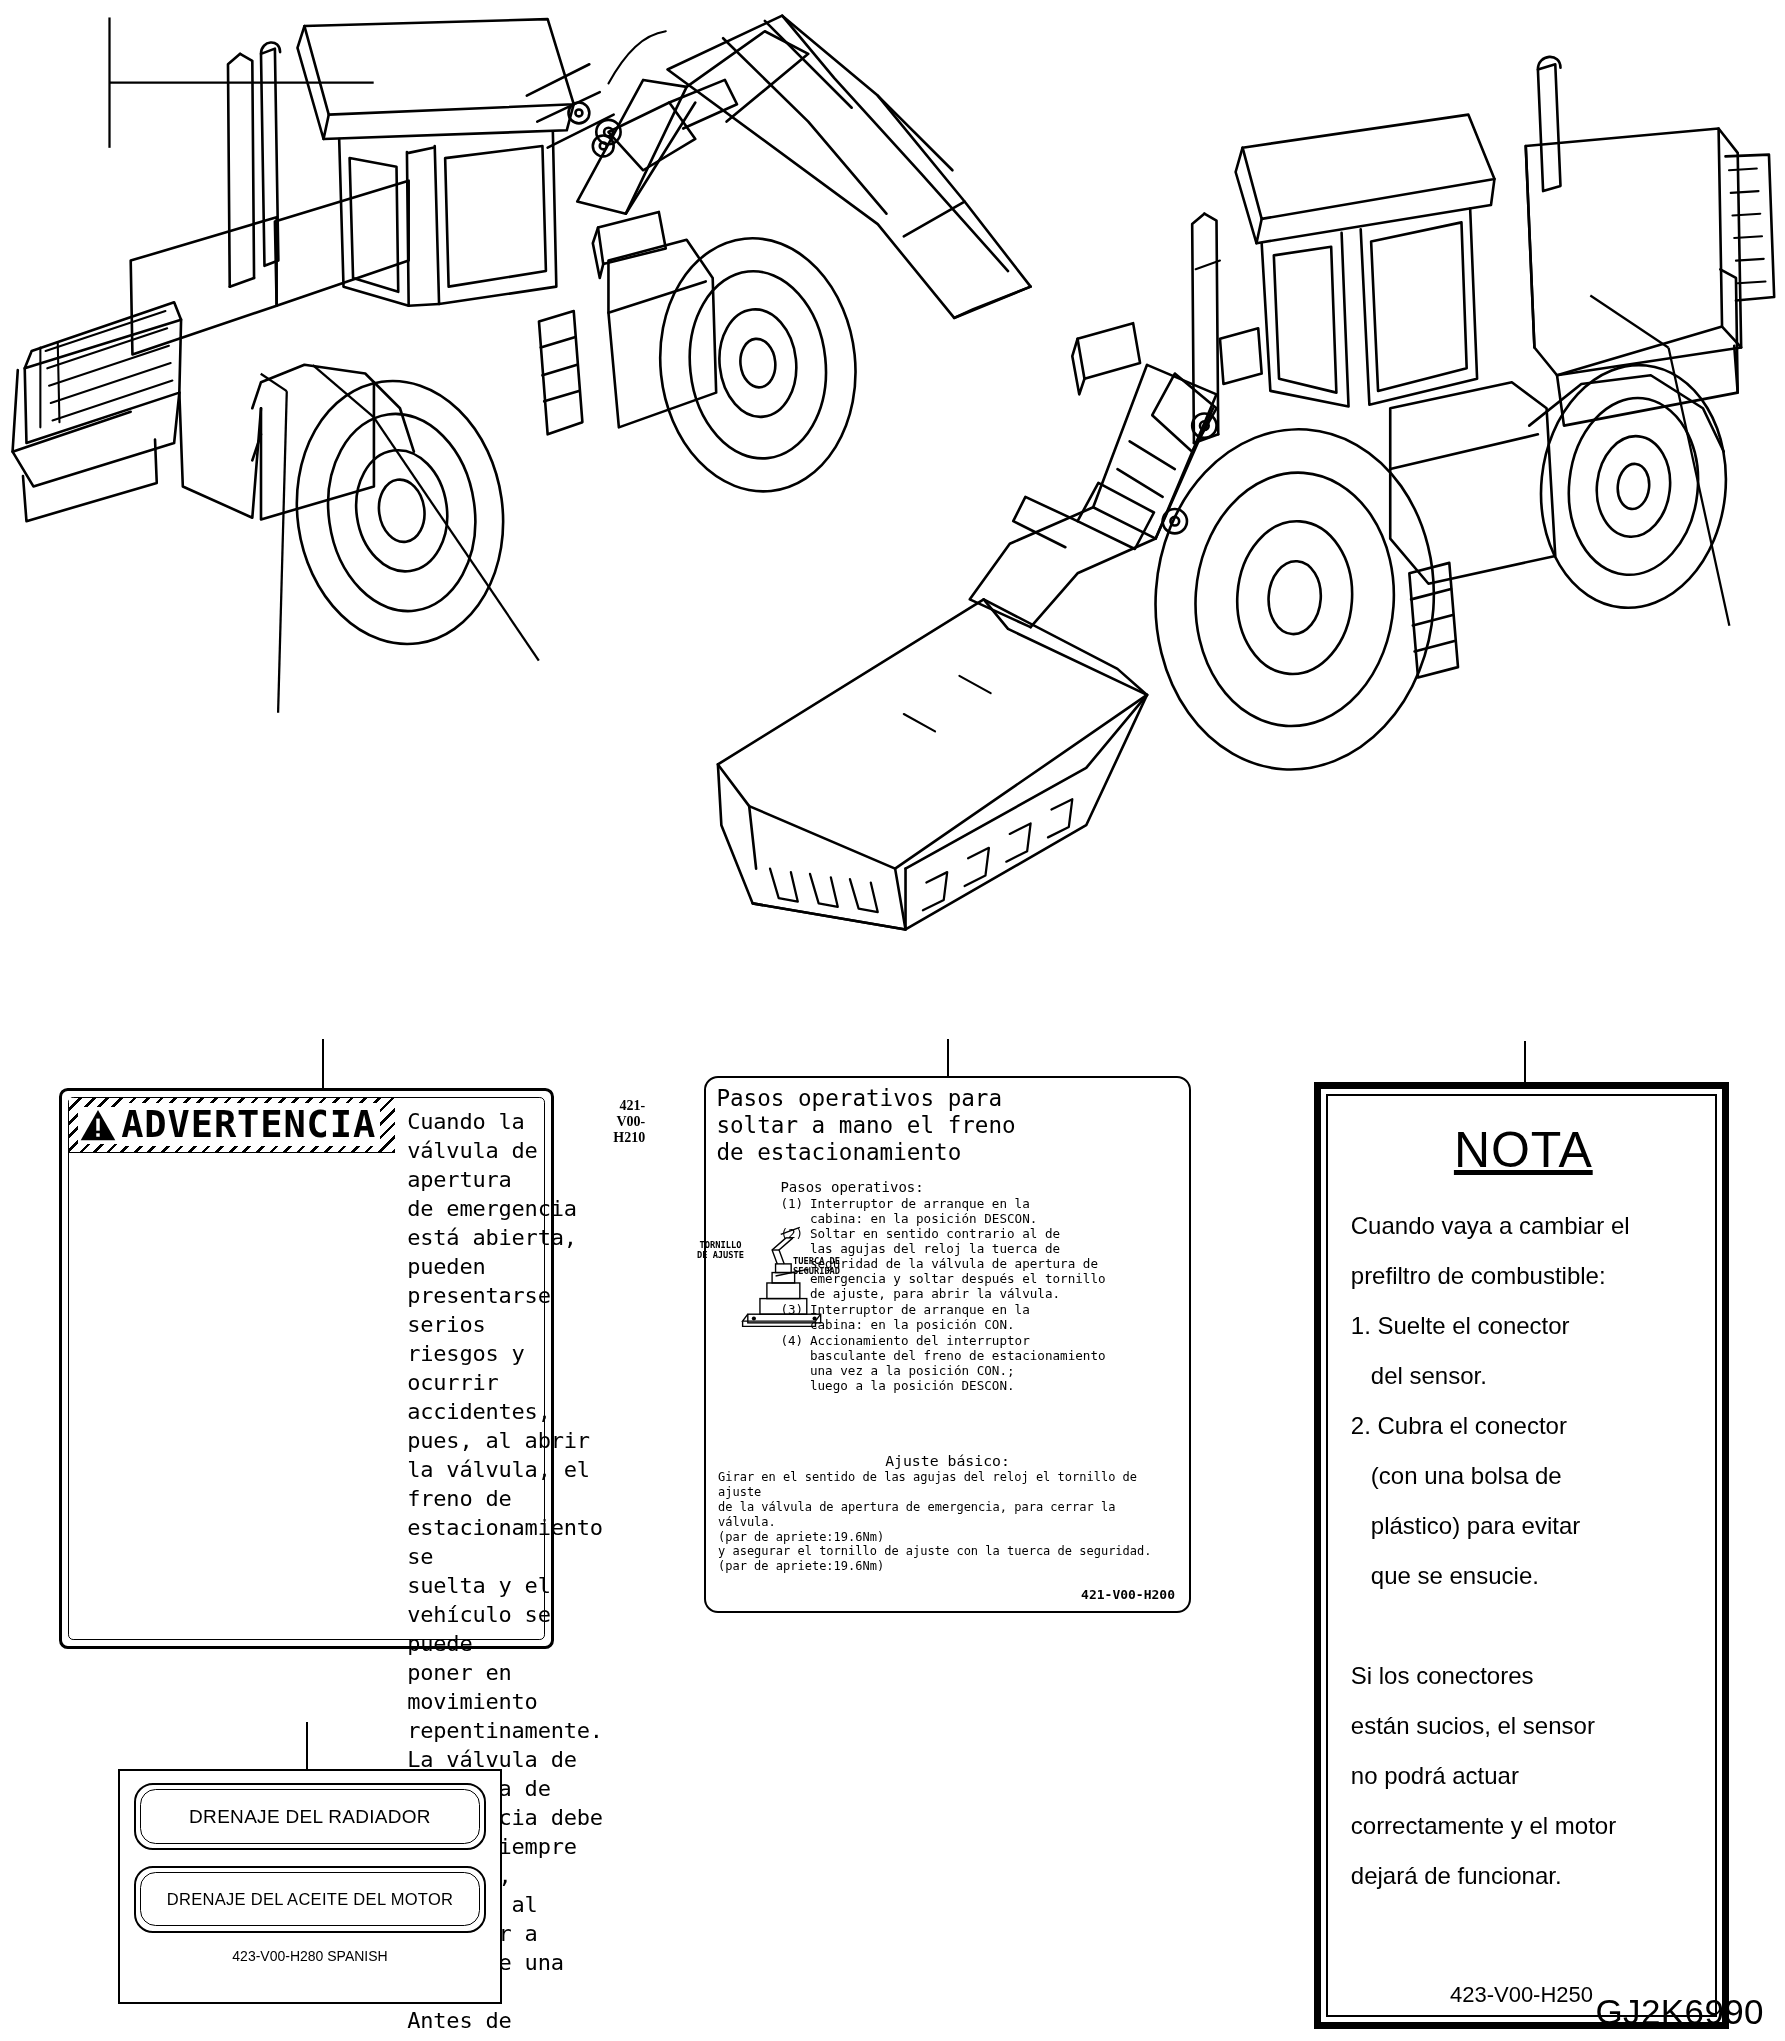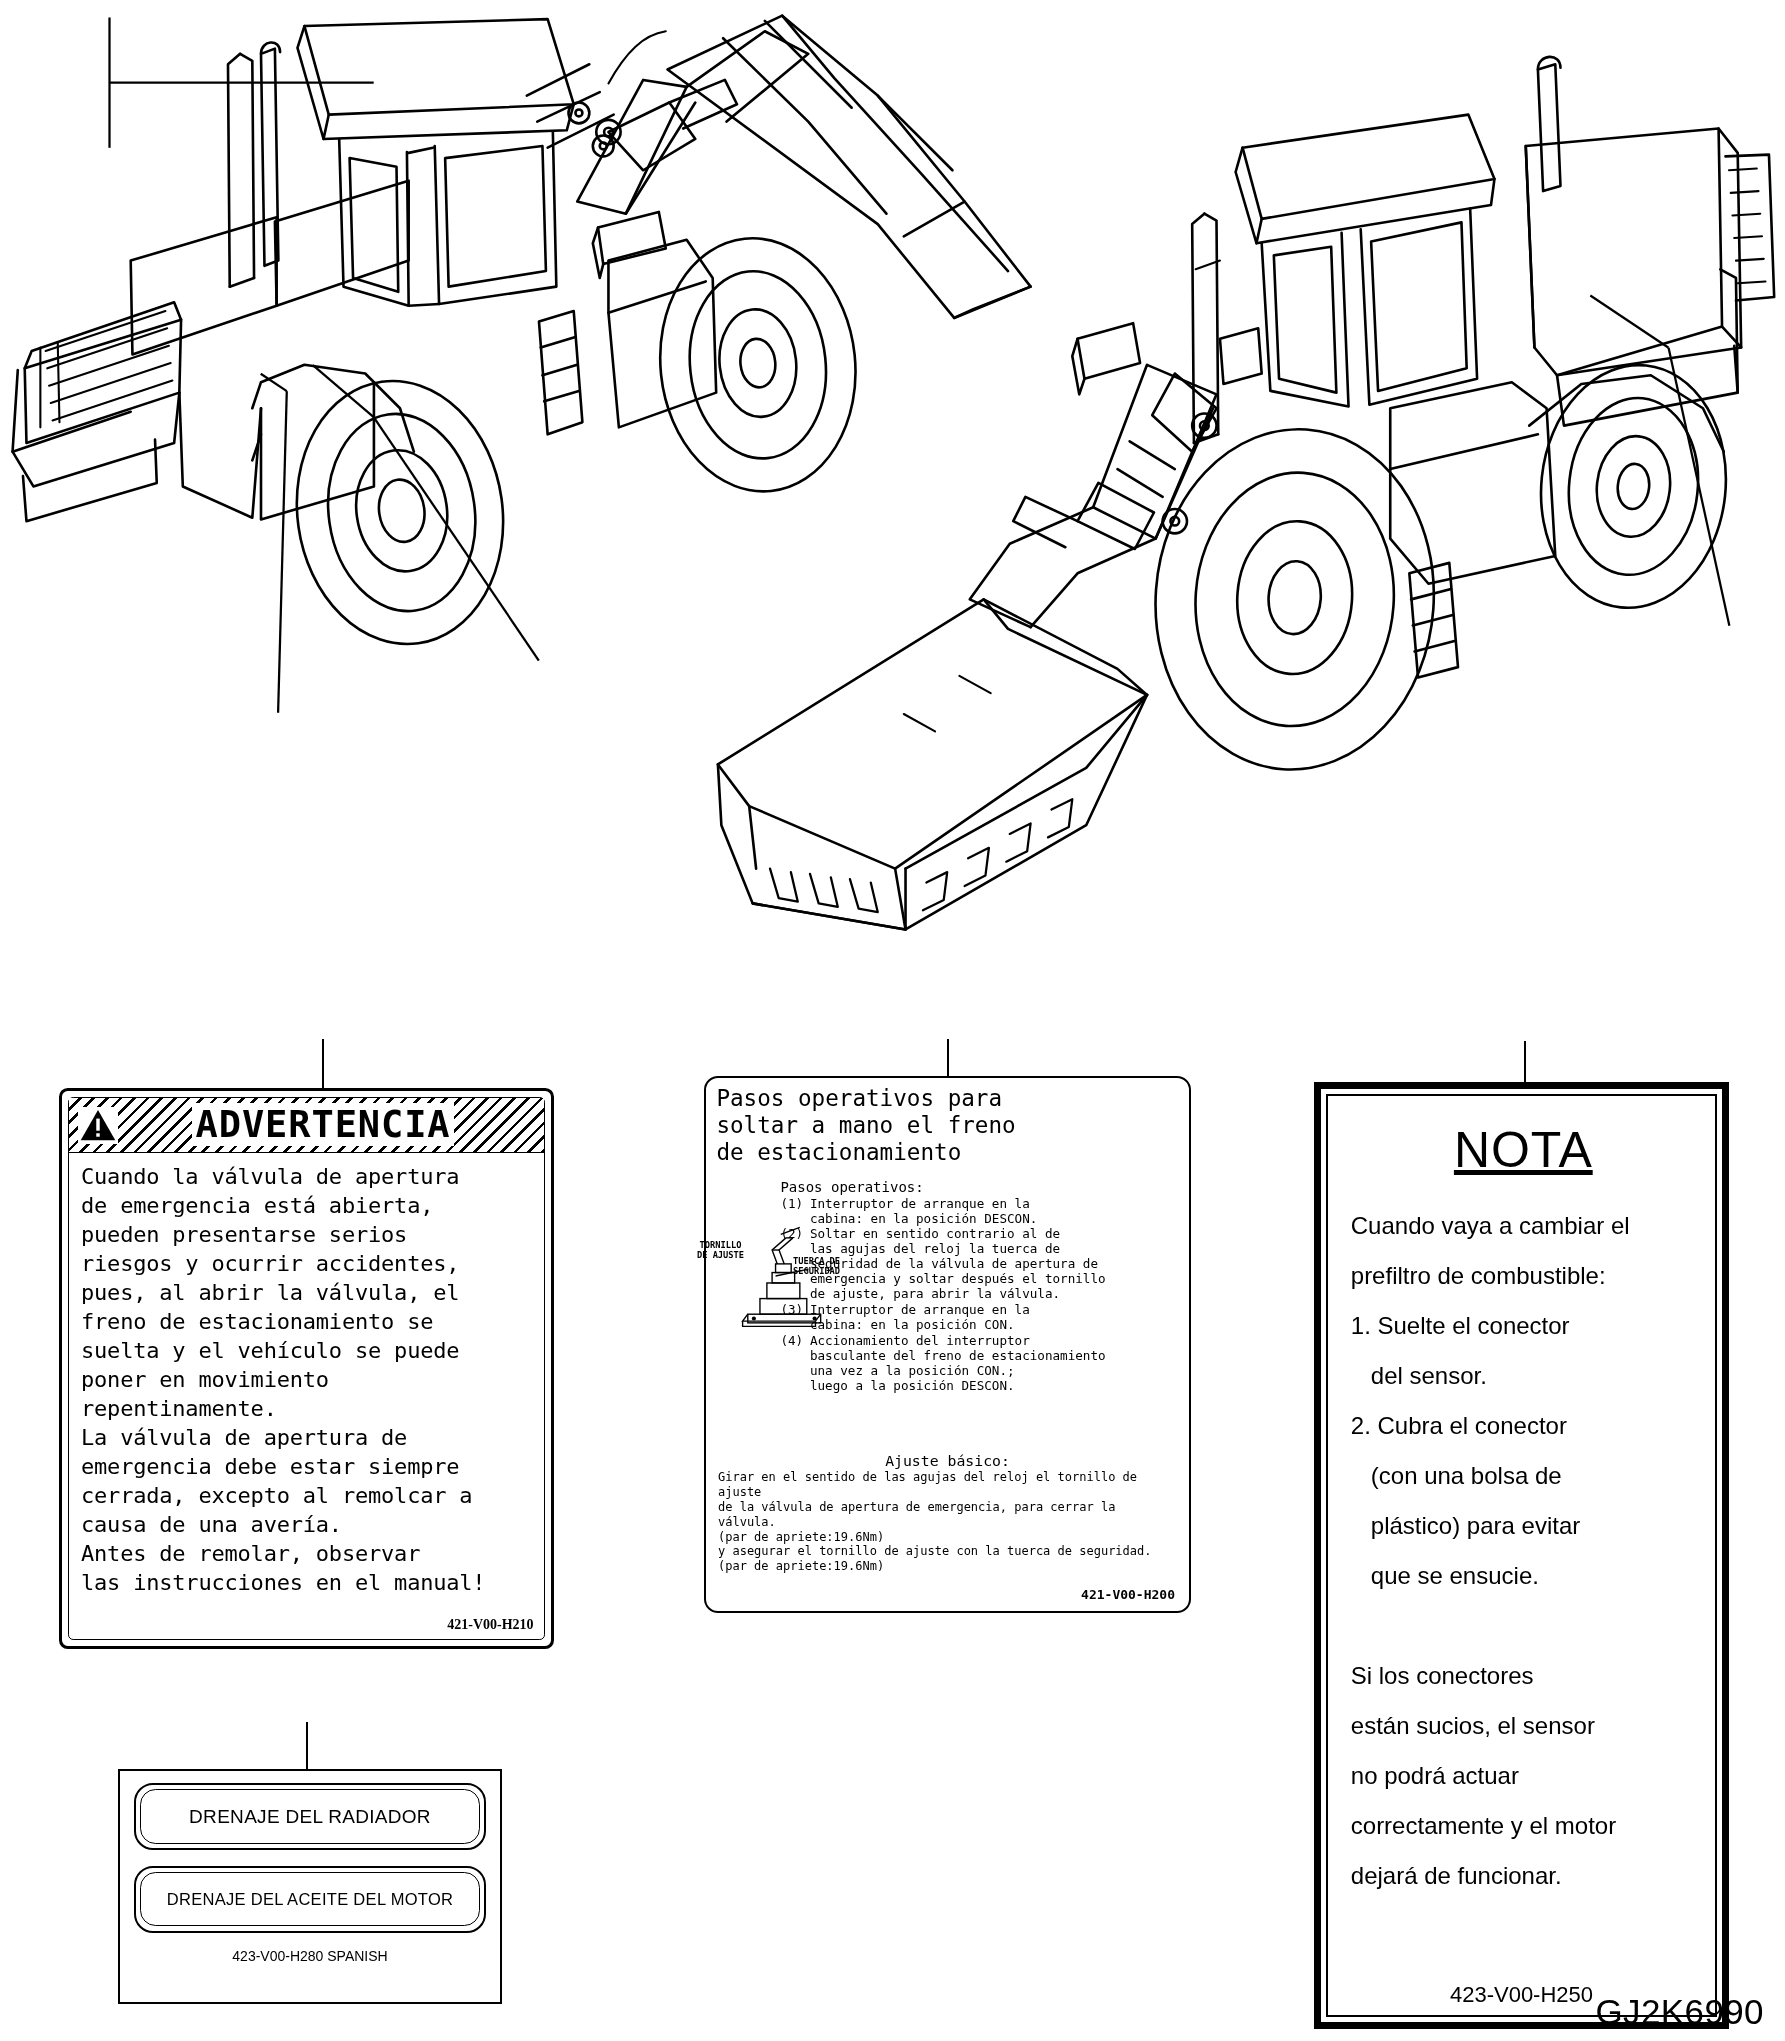--- a/index.html
+++ b/index.html
@@ -44,21 +44,21 @@
     border: 3.5px solid #000;
     border-radius: 8.7px;
     padding: 6px;
   }
   #warning-label .inner {
     border: 1.7px solid #000;
     border-radius: 5.2px;
     height: 100%;
     box-sizing: border-box;
     display: flex;
-    flex-direction: column;
+    flex-direction: row;
   }
   .warn-header {
     height: 54px;
     border-bottom: 1.7px solid #000;
     position: relative;
     background: repeating-linear-gradient(
       -45deg,
       #000 0px, #000 2.6px,
       #fff 2.6px, #fff 9.6px
     );

